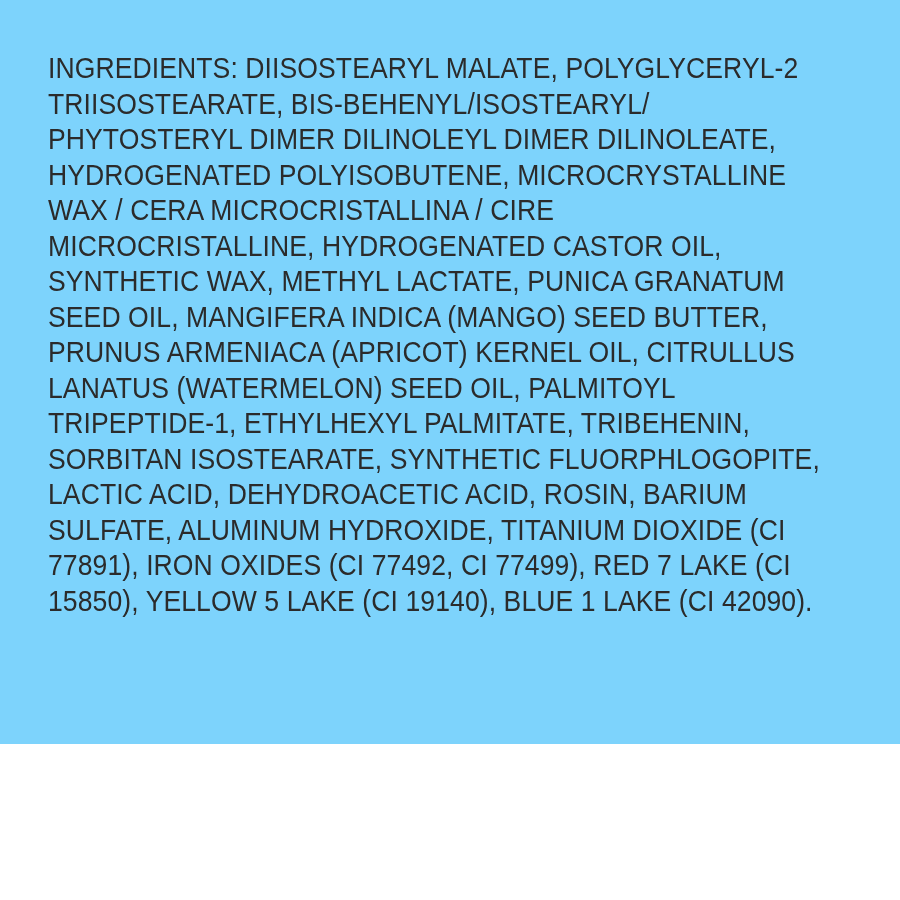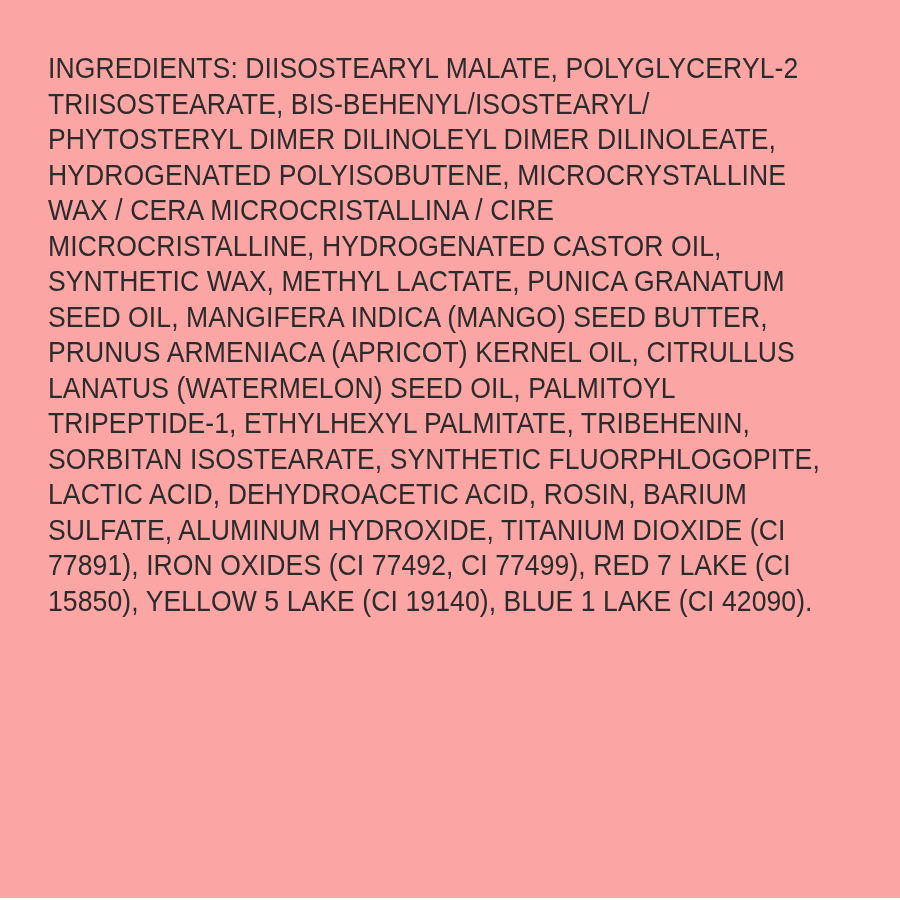--- a/index.html
+++ b/index.html
@@ -5,22 +5,22 @@
   * { margin: 0; padding: 0; box-sizing: border-box; }
   html, body {
     width: 900px;
     height: 900px;
     background: #ffffff;
     overflow: hidden;
   }
   .page {
     position: relative;
     width: 900px;
-    height: 898px;
-    background: #fca5a5;
+    height: 744px;
+    background: #7dd3fc;
   }
   .ingredients {
     position: absolute;
     left: 48px;
     top: 50px;
     font-family: "Liberation Sans", "DejaVu Sans", sans-serif;
     font-size: 30px;
     line-height: 35.5px;
     font-weight: 400;
     color: #2b2b2b;

